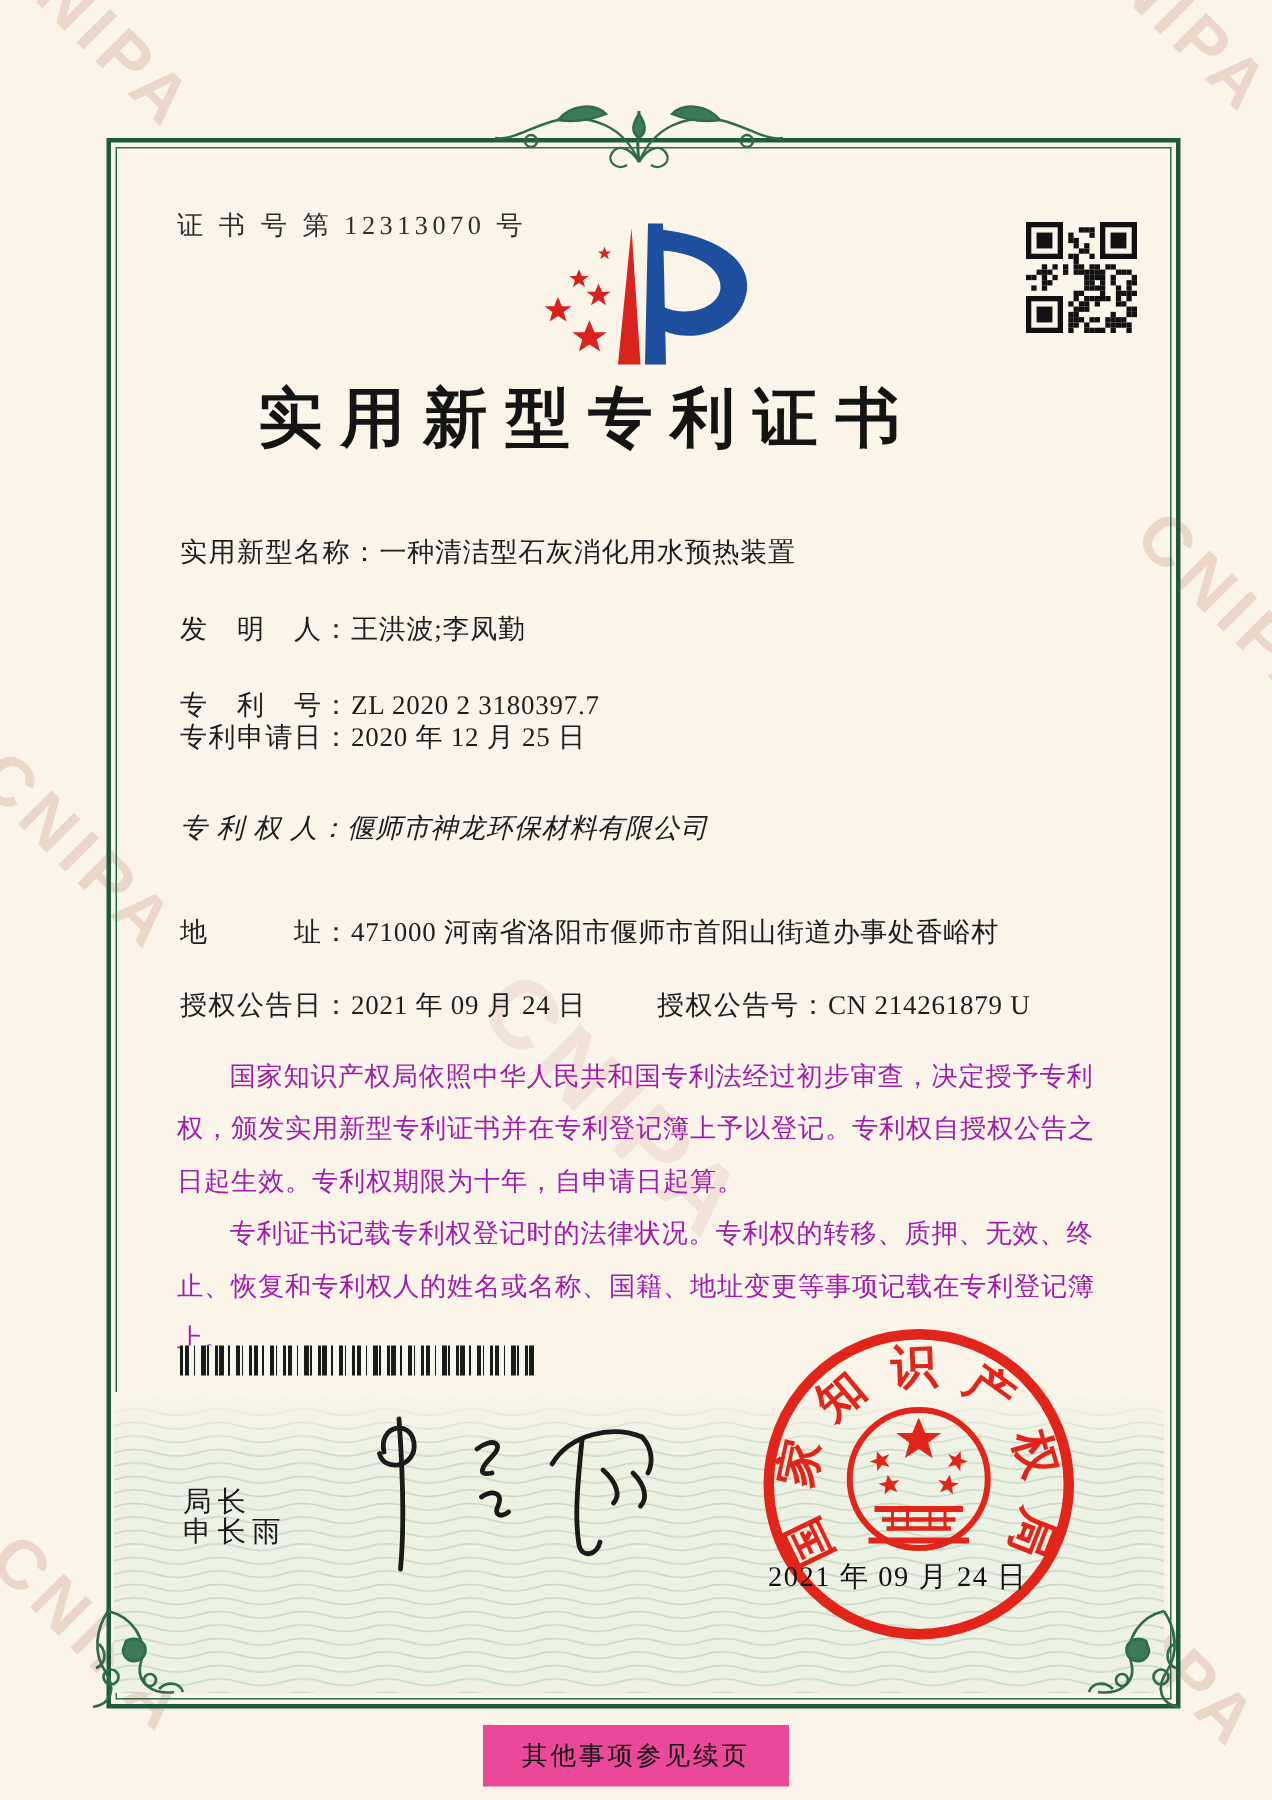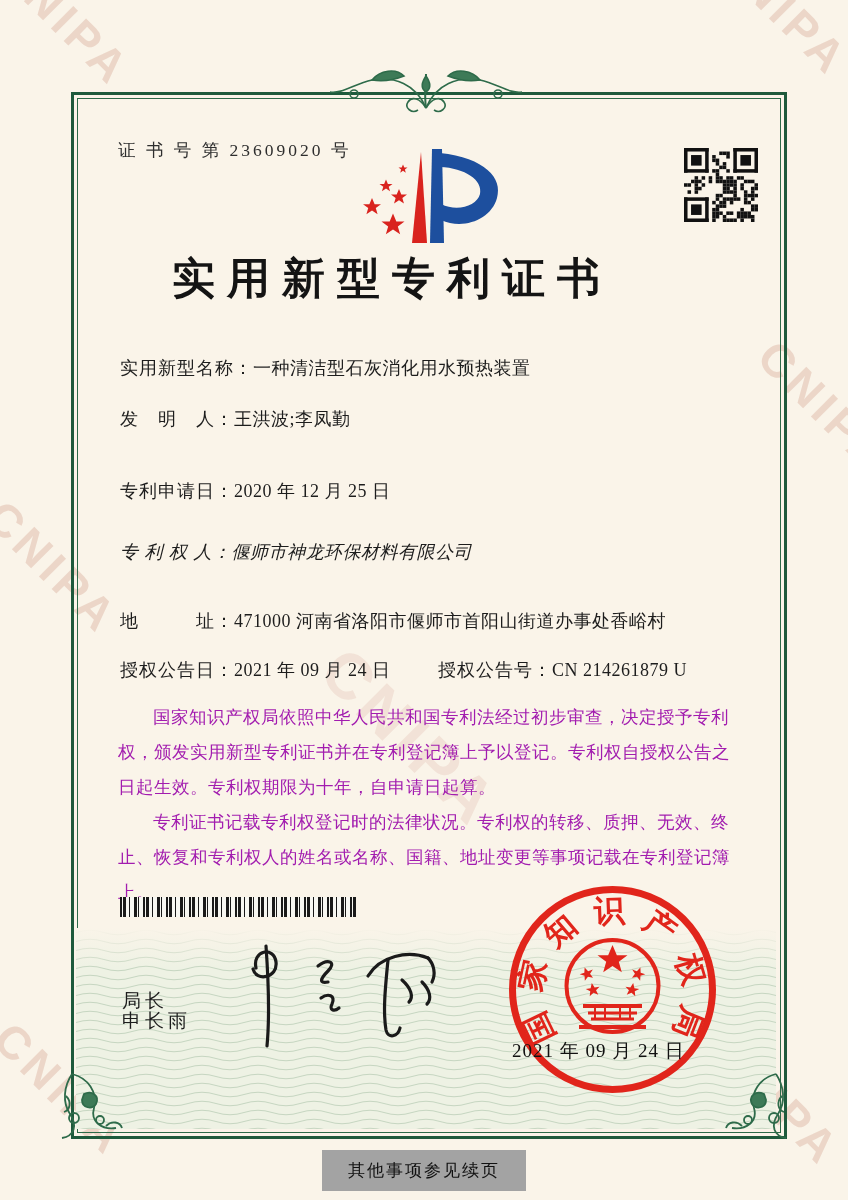--- a/index.html
+++ b/index.html
@@ -36,21 +36,21 @@
       #1a1a1a 18px 19px,#f7f7f2 19px 23px);}
   .signer-title{position:absolute;left:122px;top:972px;font-size:19px;color:#1c1c1c;letter-spacing:4px;margin-top:16px;}
   .signer-name{position:absolute;left:122px;top:1008px;font-size:19px;color:#1c1c1c;letter-spacing:4px;text-align:right;}
   .signature{position:absolute;left:222px;top:938px;}
   .seal{position:absolute;left:505px;top:882px;}
   .seal-date{position:absolute;left:512px;top:1038px;width:210px;font-size:19px;
              color:#111;letter-spacing:1px;white-space:nowrap;}
   .page-no{position:absolute;left:0;top:1094px;width:848px;text-align:center;
            font-size:15px;color:#222;letter-spacing:2px;}
   .note-box{position:absolute;left:50%;top:1150px;transform:translateX(-50%);
-            background:#a3a3a3;padding:9px 26px;font-size:17px;color:#111;
+            background:#ec4899;padding:9px 26px;font-size:17px;color:#111;
             letter-spacing:2px;white-space:nowrap;}
   .qr{position:absolute;left:684px;top:148px;}
   .logo{position:absolute;left:345px;top:140px;}
   .ornament-top{position:absolute;left:324px;top:64px;}
   .ornament-bl{position:absolute;left:54px;top:1068px;}
   .ornament-br{position:absolute;left:718px;top:1068px;transform:scaleX(-1);}
 </style>
 </head>
 <body>
 
@@ -122,21 +122,21 @@
         <path d="M18,6 C10,18 8,34 16,46 C24,58 20,68 8,70"></path>
         <path d="M30,26 C38,22 46,28 42,36 C38,42 28,40 28,32 Z" fill="#3d7a57"></path>
         <circle cx="20" cy="50" r="5"></circle>
         <circle cx="46" cy="52" r="4"></circle>
         <path d="M12,28 C18,34 16,42 10,44"></path>
         <path d="M52,58 C58,52 66,54 68,60"></path>
       </g>
     </svg>
   </div>
 
-  <div class="cert-no">证 书 号 第 23609020 号</div>
+  <div class="cert-no">证 书 号 第 12313070 号</div>
 
   <div class="logo">
     <svg width="170" height="115" viewBox="0 0 170 115" xmlns="http://www.w3.org/2000/svg">
       <defs>
         <path id="star" d="M0,-10 L2.9,-3.1 10,-3.1 4.2,1.2 6.2,8.1 0,4 -6.2,8.1 -4.2,1.2 -10,-3.1 -2.9,-3.1 Z"></path>
       </defs>
       <polygon points="76,12 67,103 82,103" fill="#d9231e"></polygon>
       <polygon points="87,9 85,103 99,103 97,9" fill="#1d4f9e"></polygon>
       <path d="M95,13 C140,18 158,38 152,58 C146,80 118,90 96,80 L96,64 C112,72 132,66 135,54 C138,40 120,28 95,27 Z" fill="#1d4f9e"></path>
       <use href="#star" transform="translate(58,29) scale(0.45)" fill="#d9231e"></use>
@@ -286,20 +286,23 @@
   </div>
 
   <div class="title">实用新型专利证书</div>
 
   <div class="field-row" style="top:356px;">
     <span class="lbl">实用新型名称：</span><span class="val">一种清洁型石灰消化用水预热装置</span>
   </div>
   <div class="field-row" style="top:407px;">
     <span class="lbl">发　明　人：</span><span class="val">王洪波;李凤勤</span>
   </div>
+  <div class="field-row" style="top:458px;">
+    <span class="lbl">专　利　号：</span><span class="val">ZL 2020 2 3180397.7</span>
+  </div>
   <div class="field-row" style="top:479px;">
     <span class="lbl">专利申请日：</span><span class="val">2020 年 12 月 25 日</span>
   </div>
   <div class="field-row" style="top:540px;font-style:italic;">
     <span class="lbl">专 利 权 人：</span><span class="val">偃师市神龙环保材料有限公司</span>
   </div>
   <div class="field-row" style="top:609px;">
     <span class="lbl">地　　　址：</span><span class="val">471000 河南省洛阳市偃师市首阳山街道办事处香峪村</span>
   </div>
   <div class="field-row" style="top:658px;">

